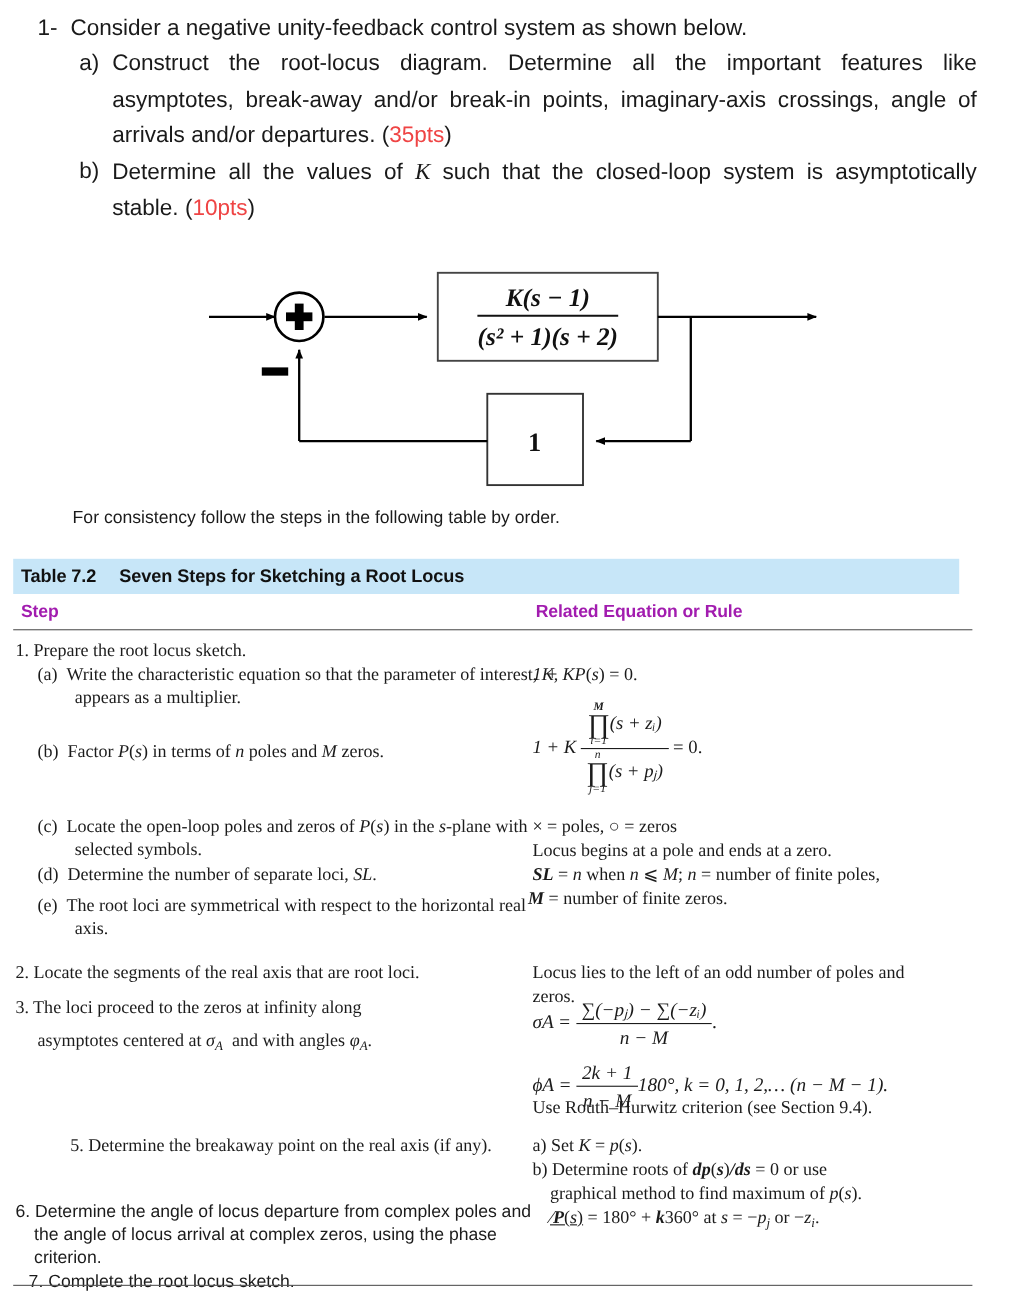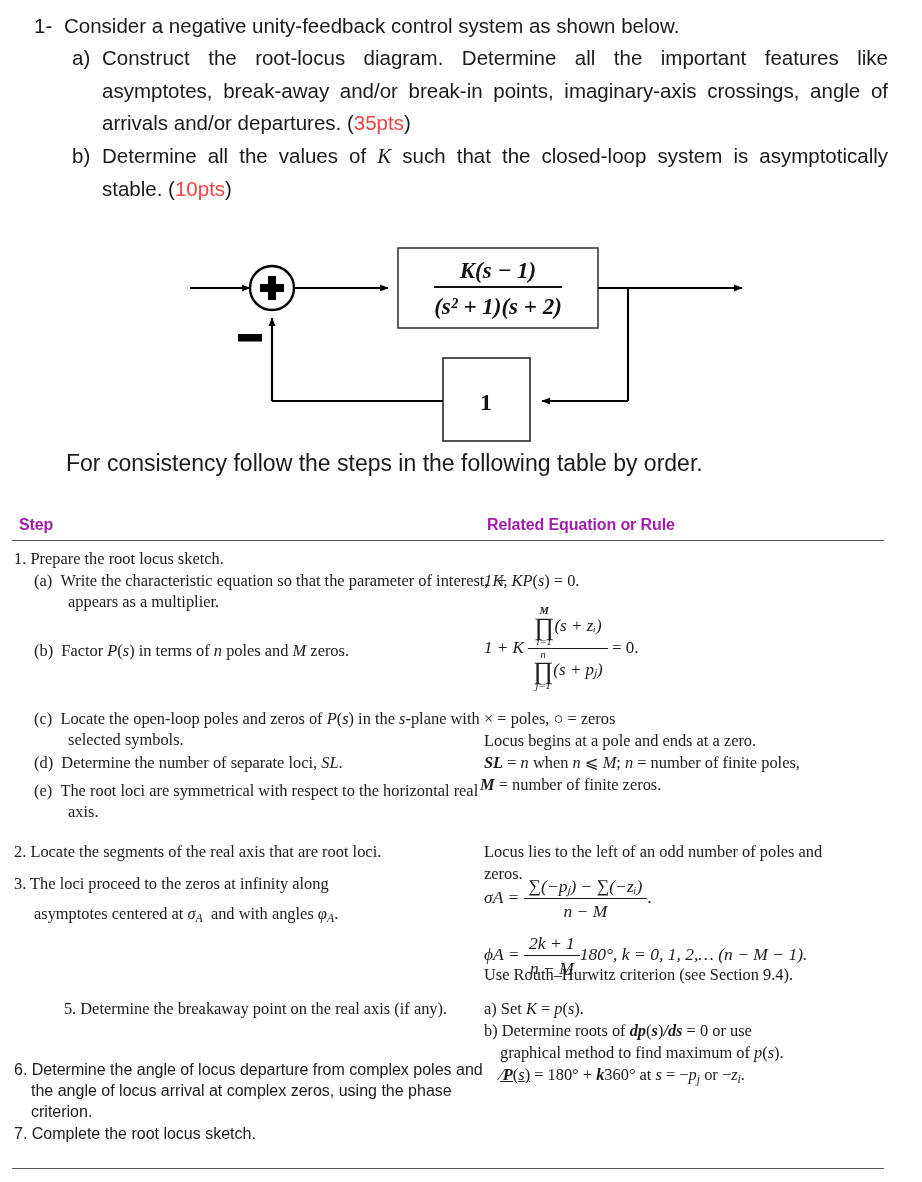--- a/index.html
+++ b/index.html
@@ -61,22 +61,22 @@
     top: 238px;
     width: 640px;
     height: 205px;
   }
   #block-diagram svg { display: block; }
 
   
   #consistency-line {
     position: absolute;
     left: 66px;
-    top: 450px;
-    font-size: 23px;
+    top: 462px;
+    font-size: 16px;
     color: #1a1a1a;
   }
 
   
   #rl-table {
     position: absolute;
     left: 12px;
     top: 508px;
     width: 898px;
   }
@@ -235,20 +235,24 @@
 
     <line x1="293" y1="163" x2="122" y2="163" stroke="#000" stroke-width="2.1"></line>
     <line x1="122" y1="163" x2="122" y2="80" stroke="#000" stroke-width="2.1" marker-end="url(#arr)"></line>
   </svg>
 </div>
 
 <div id="consistency-line">For consistency follow the steps in the following table by order.</div>
 
 <div id="rl-table">
 
+  <div id="table-title-band">
+    <span class="tnum">Table 7.2</span>
+    <span class="ttext">Seven Steps for Sketching a Root Locus</span>
+  </div>
 
   <div id="col-head">
     <div class="col-head-cell" id="col-head-step">Step</div>
     <div class="col-head-cell" id="col-head-rule">Related Equation or Rule</div>
   </div>
 
   <div id="table-body">
 
     <div class="tb" style="left:2px; top:7px; width:460px;">1. Prepare the root locus sketch.</div>
 
@@ -265,21 +269,21 @@
     <div class="tb" style="left:2px; top:300px; width:462px;">2. Locate the segments of the real axis that are root loci.</div>
 
     <div class="tb" style="left:2px; top:332px; width:460px;">3. The loci proceed to the zeros at infinity along</div>
     <div class="tb" style="left:22px; top:362px; width:440px;">asymptotes centered at <span class="it">σ<span class="sub">A</span></span>&nbsp; and with angles <span class="it">φ<span class="sub">A</span></span>.</div>
 
 
     <div class="tb hang2" style="left:2px; top:457px; width:466px;text-align:center;">5. Determine the breakaway point on the real axis (if any).</div>
 
     <div class="tb sans hang2" style="left:2px; top:519px; width:460px;">6. Determine the angle of locus departure from complex poles and the angle of locus arrival at complex zeros, using the phase criterion.</div>
 
-    <div class="tb sans" style="left:2px; top:583px; width:460px;">7. Complete the root locus sketch.</div>
+    <div class="tb sans" style="left:14px; top:583px; width:460px;">7. Complete the root locus sketch.</div>
 
     <div class="tb" style="left:472px; top:29px;"><span class="it">1 + KP</span>(<span class="it">s</span>) = 0.</div>
 
     <div class="tb" style="left:472px; top:65px; font-size:17px;">
       <span class="it">1 + K</span>
       <span class="frac">
         <span class="num"><span class="bigprod"><span class="lim bi">M</span><span class="sym">∏</span><span class="lim it">i=1</span></span><span class="it">(s + zᵢ)</span></span>
         <span class="den"><span class="bigprod"><span class="lim it">n</span><span class="sym">∏</span><span class="lim it">j=1</span></span><span class="it">(s + pⱼ)</span></span>
       </span>
       <span>= 0.</span>

